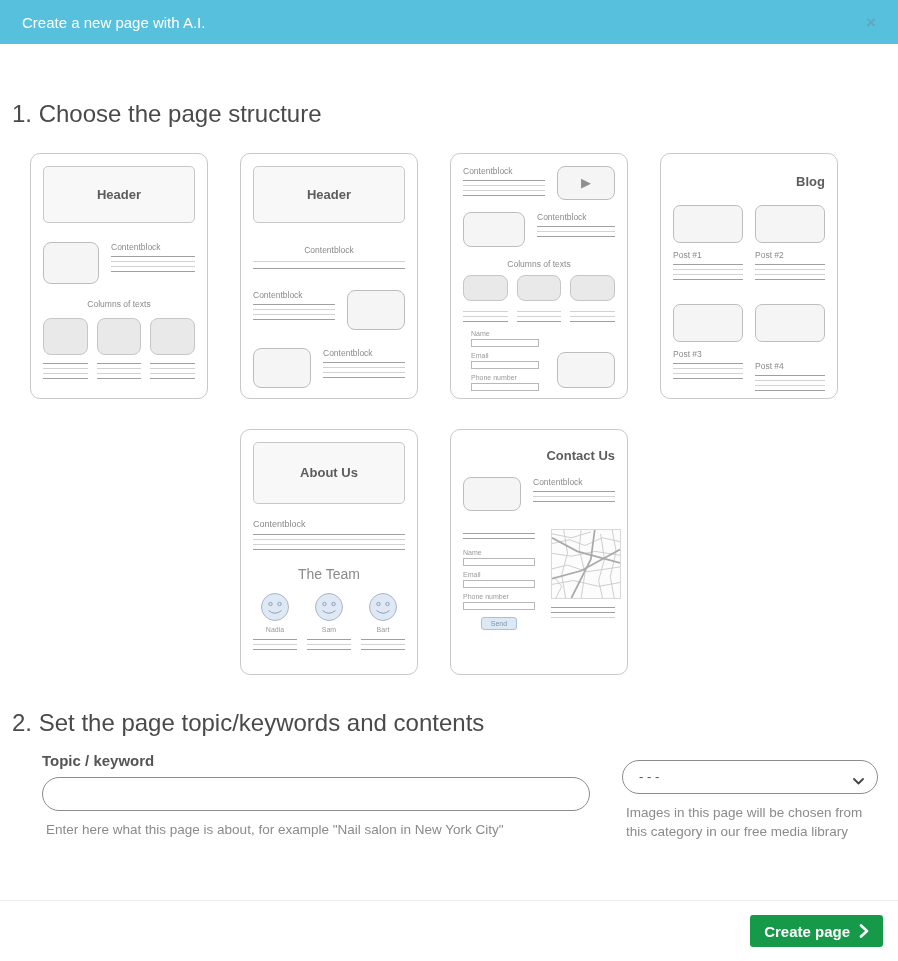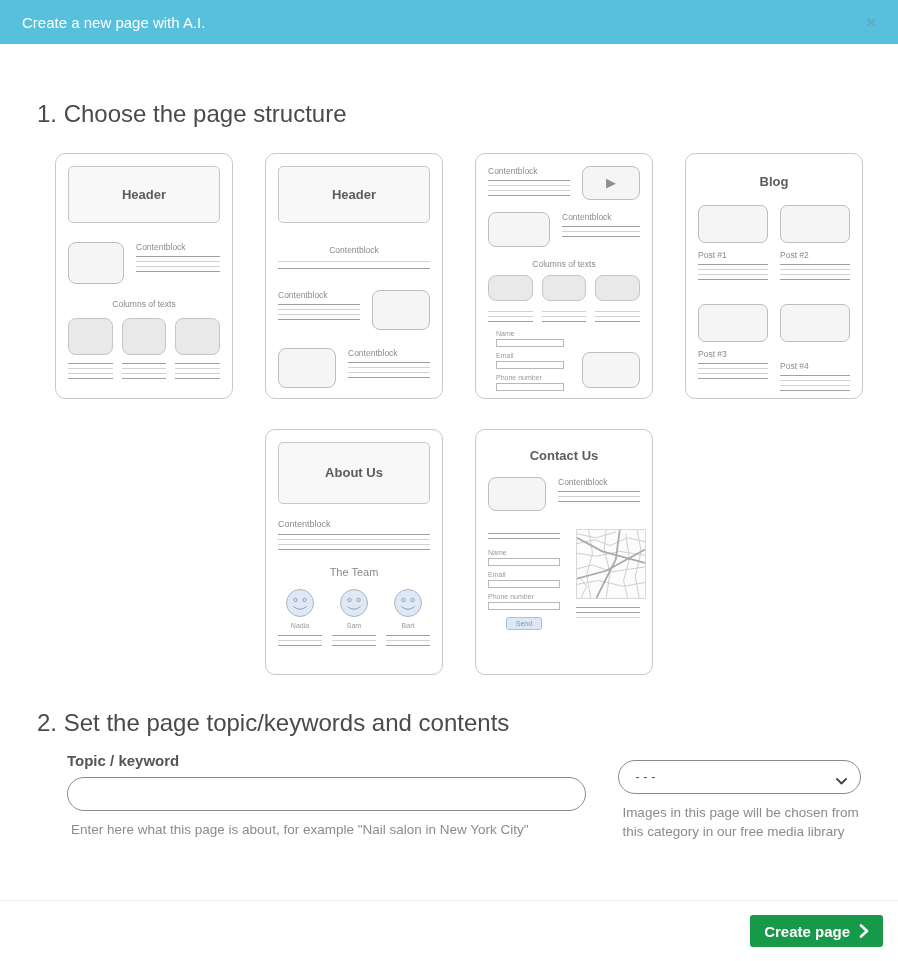--- a/index.html
+++ b/index.html
@@ -15,21 +15,21 @@
   .modal-header {
     flex:none; height:44px; background:#56c0dd;
     display:flex; align-items:center; padding:0 22px;
   }
   .modal-title { color:#ffffff; font-size:15px; }
   .close-x {
     margin-left:auto; color:#67a6ba; font-size:17px; font-weight:bold;
     cursor:pointer; line-height:1;
   }
   
-  .content { flex:1; padding:0 37px; }
+  .content { flex:1; padding:0 12px; }
   .sec-heading {
     font-size:24px; font-weight:400; color:#4a4a4a;
     margin:0; line-height:1.2;
   }
   .sec-heading.first { margin-top:56px; }
   .sec-heading.second { margin-top:34px; }
 
   
   .grid {
     margin:24px 0 0 18px;
@@ -42,21 +42,21 @@
     padding:12px; cursor:pointer; overflow:hidden;
   }
   .pos2 { grid-column:2; }
   .pos3 { grid-column:3; }
 
   .wf-header {
     height:57px; background:#f8f8f8; border:1px solid #c8c8c8; border-radius:5px;
     display:flex; align-items:center; justify-content:center;
     font-size:13px; font-weight:700; color:#5c5c5c;
   }
-  .wf-title { font-size:13px; font-weight:700; color:#5c5c5c; text-align:center; }
+  .wf-title { font-size:13px; font-weight:700; color:#5c5c5c; text-align:right; }
   .wf-box { background:#f5f5f5; border:1px solid #bdbdbd; border-radius:8px; flex:none; }
   .wf-box.dim { background:#e9e9e9; border-color:#c6c6c6; }
   .wf-label { font-size:8.5px; color:#8a8a8a; line-height:1.2; }
   .wf-center { font-size:8.5px; color:#8a8a8a; text-align:center; }
   .wf-row { display:flex; gap:12px; align-items:flex-start; }
   .f1 { flex:1; min-width:0; }
   .lines i { display:block; height:1px; background:#d2d2d2; margin-top:4px; }
   .lines i.d { background:#a0a0a0; }
   .lines.sp i { margin-top:6px; }
   .wf-play { display:flex; align-items:center; justify-content:center; color:#8f8f8f; font-size:13px; }
@@ -314,21 +314,21 @@
       <div class="wf-header" style="height:62px;">
           <span>About Us</span>
         </div>
       <div class="wf-label" style="margin-top:15px;font-size:9px;">Contentblock</div>
       <div class="lines">
           <i class="d"></i>
           <i></i>
           <i></i>
           <i class="d"></i>
         </div>
-      <div class="wf-center" style="margin:16px 0 2px;font-size:11px;">The Team</div>
+      <div class="wf-center" style="margin:16px 0 2px;font-size:14px;">The Team</div>
       <div class="team-row">
         <div class="team-col">
           <svg width="30" height="30" viewBox="0 0 30 30">
             <circle cx="15" cy="15" r="13.5" fill="#dfe9f6" stroke="#a9b4c4"></circle>
             <circle cx="10.5" cy="12" r="1.7" fill="none" stroke="#8fa0b5"></circle>
             <circle cx="19.5" cy="12" r="1.7" fill="none" stroke="#8fa0b5"></circle>
             <path d="M8.5 18.5 Q15 24 21.5 18.5" fill="none" stroke="#8fa0b5"></path>
           </svg>
           <div class="team-name">Nadia</div>
           <div class="lines" style="width:100%;">

